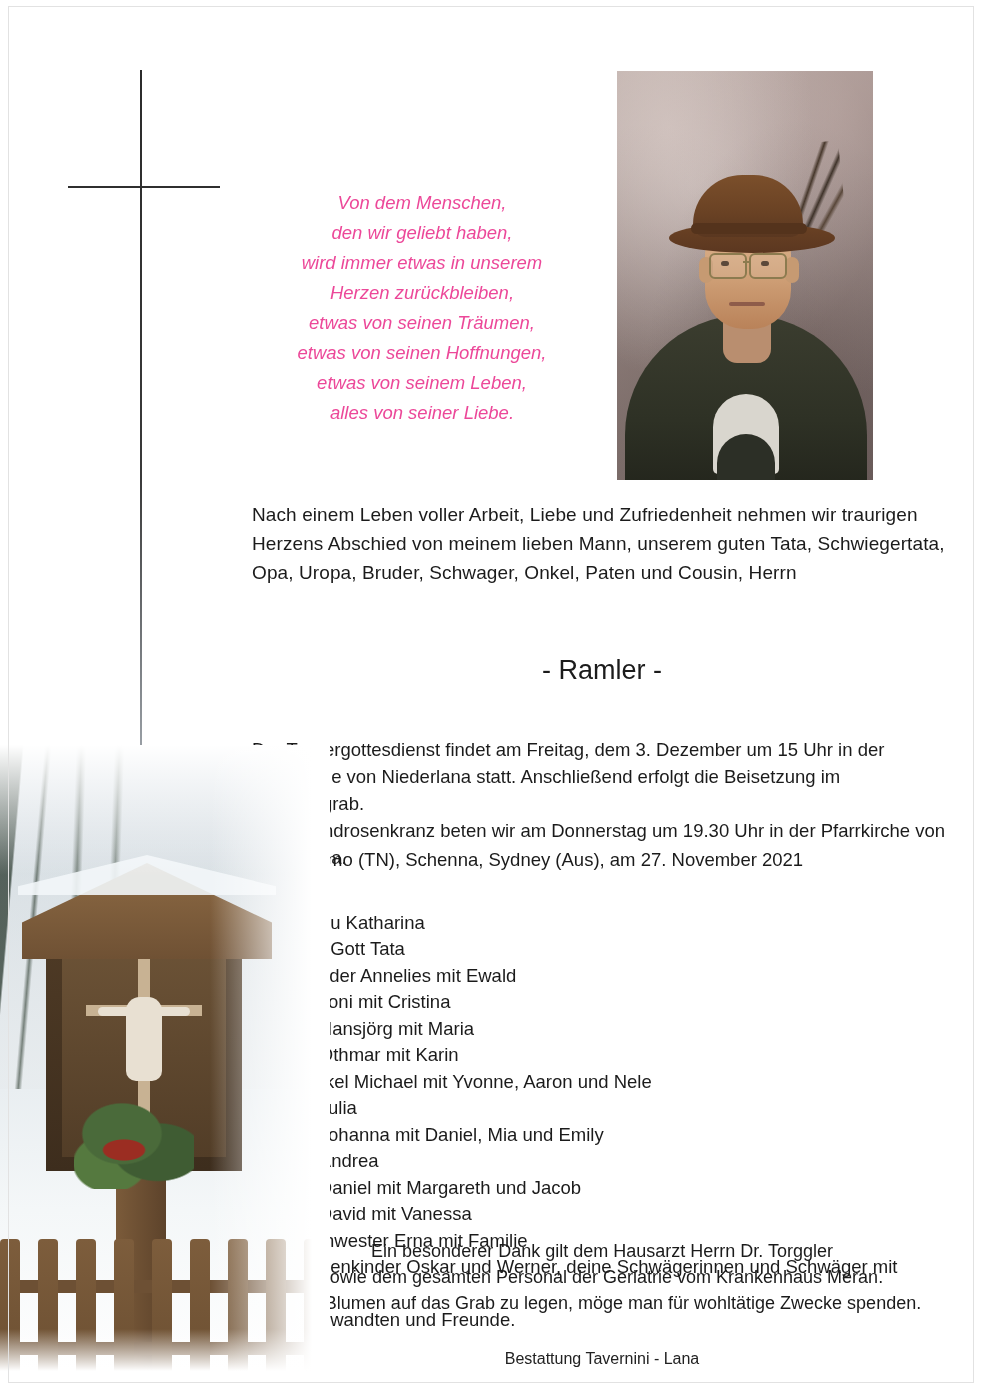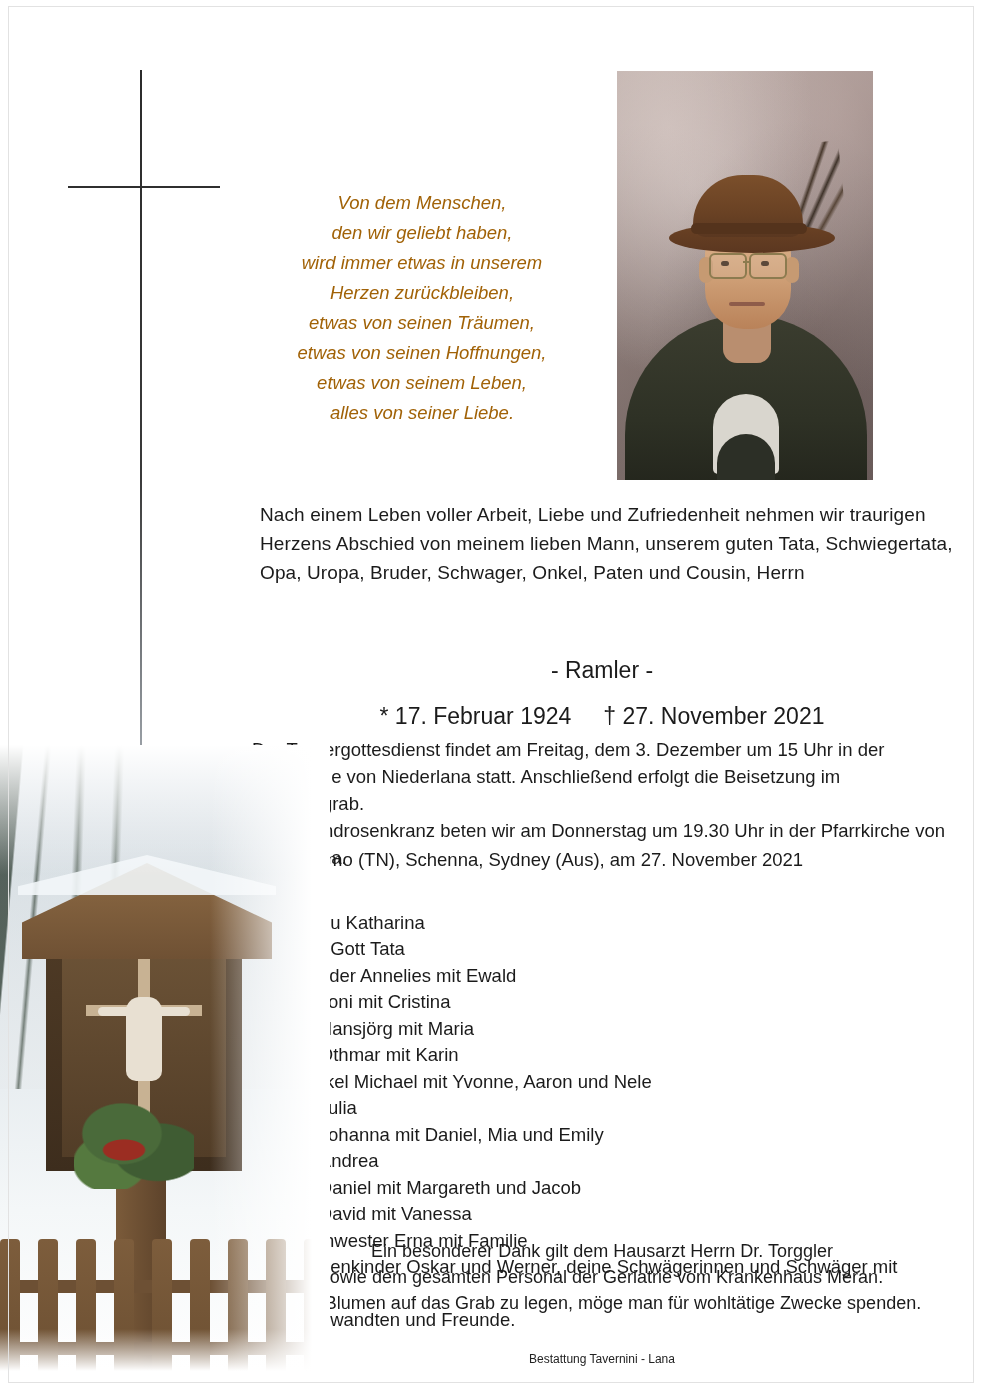--- a/index.html
+++ b/index.html
@@ -213,27 +213,27 @@
   
   .verse {
     position: absolute;
     left: 252px;
     top: 188px;
     width: 340px;
     text-align: center;
     font-style: italic;
     font-size: 18.5px;
     line-height: 30px;
-    color: #a16207;
+    color: #ec4899;
   }
 
   
   .intro {
     position: absolute;
-    left: 260px;
+    left: 252px;
     top: 500px;
     width: 700px;
     font-size: 19px;
     line-height: 29px;
     letter-spacing: .1px;
   }
   .name {
     position: absolute;
     left: 252px;
     top: 585px;
@@ -243,21 +243,21 @@
     line-height: 62px;
     font-weight: 300;
     letter-spacing: 1px;
   }
   .nickname {
     position: absolute;
     left: 252px;
     top: 648px;
     width: 700px;
     text-align: center;
-    font-size: 23px;
+    font-size: 27px;
     line-height: 44px;
     font-weight: 300;
   }
   .dates {
     position: absolute;
     left: 252px;
     top: 699px;
     width: 700px;
     text-align: center;
     font-size: 23px;
@@ -308,21 +308,21 @@
     text-align: center;
     font-size: 18px;
     line-height: 26px;
   }
   .undertaker {
     position: absolute;
     left: 252px;
     top: 1349px;
     width: 700px;
     text-align: center;
-    font-size: 12px;
+    font-size: 16px;
     line-height: 20px;
     color: #222;
   }
 
   
   .shrine {
     position: absolute;
     left: 0;
     top: 745px;
     width: 330px;
@@ -531,23 +531,20 @@
 Herzen zurückbleiben,
 etwas von seinen Träumen,
 etwas von seinen Hoffnungen,
 etwas von seinem Leben,
 alles von seiner Liebe.</div>
 
   <div class="intro">Nach einem Leben voller Arbeit, Liebe und Zufriedenheit nehmen wir traurigen Herzens Abschied von meinem lieben Mann, unserem guten Tata, Schwiegertata, Opa, Uropa, Bruder, Schwager, Onkel, Paten und Cousin, Herrn</div>
 
   <div class="nickname">- Ramler -</div>
 
-  <div class="dates">
-    <span>* 17. Februar 1924</span><span class="sep"></span><span>† 27. November 2021</span>
-  </div>
 
   <div class="service" style="white-space: pre-line;">Der Trauergottesdienst findet am Freitag, dem 3. Dezember um 15 Uhr in der Pfarrkirche von Niederlana statt. Anschließend erfolgt die Beisetzung im Familiengrab.
 Den Abendrosenkranz beten wir am Donnerstag um 19.30 Uhr in der Pfarrkirche von Niederlana.</div>
 
   <div class="places">Lana, Rumo (TN), Schenna, Sydney (Aus), am 27. November 2021</div>
 
   <div class="family">In Liebe
 deine Frau Katharina
 Vergelt´s Gott Tata
 deine Kinder Annelies mit Ewald

